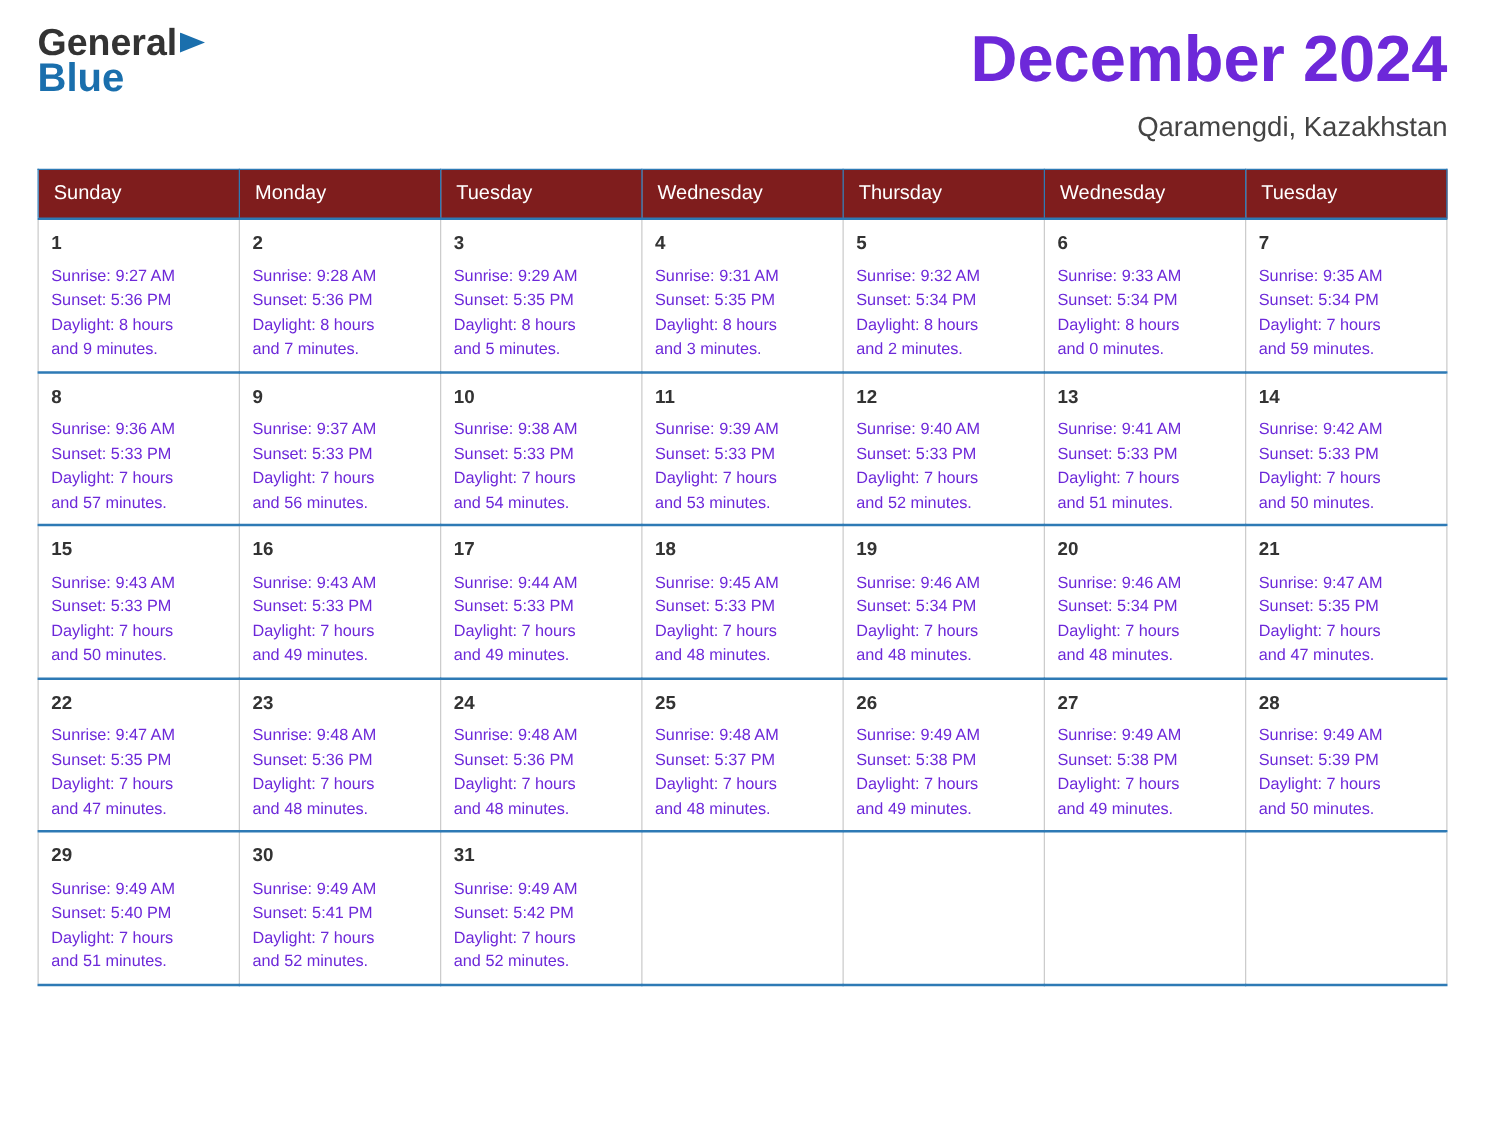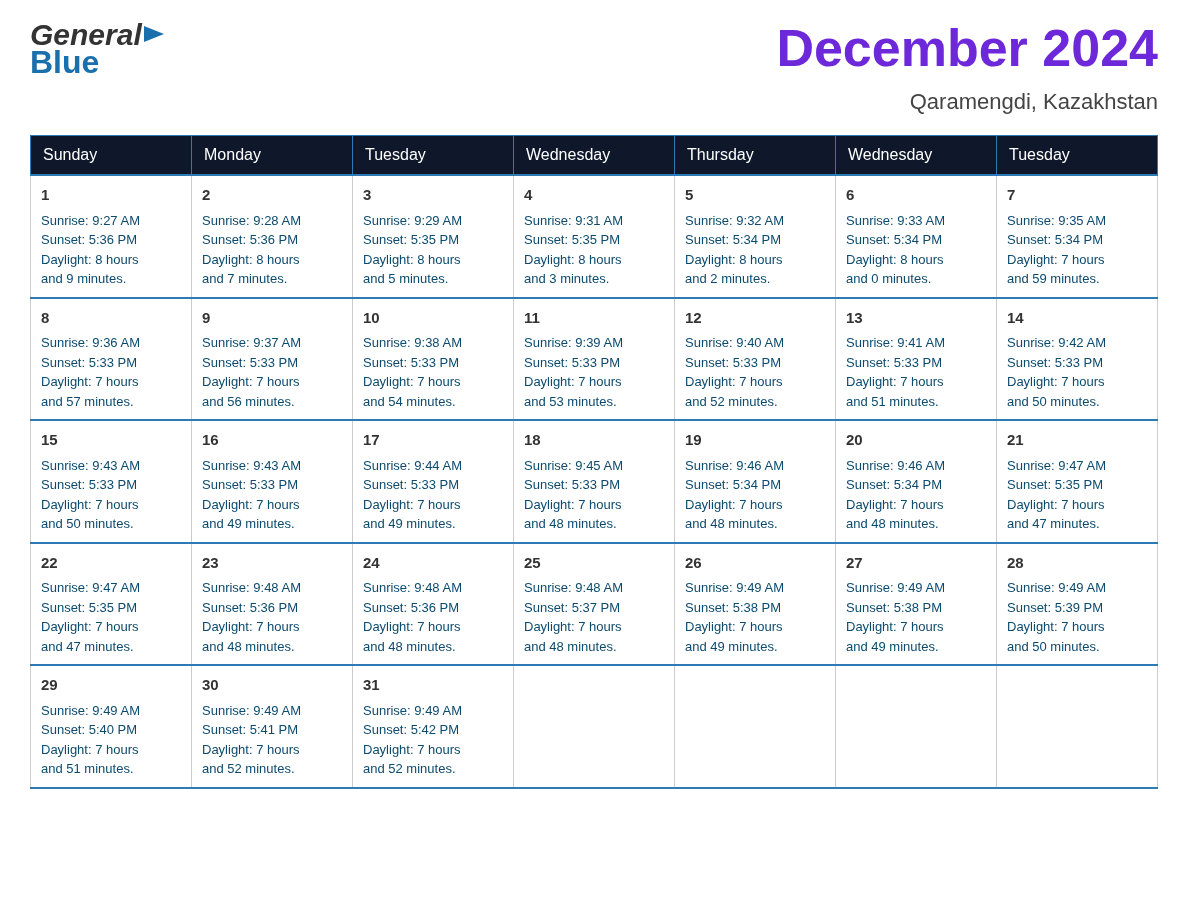--- a/index.html
+++ b/index.html
@@ -28,21 +28,21 @@
     .location {
       font-size: 22px;
       color: #444;
       margin-top: 12px;
     }
     .calendar {
       width: 100%;
       border-collapse: collapse;
     }
     .calendar th {
-      background-color: #0f172a;
+      background-color: #7f1d1d;
       color: #fff;
       font-size: 16px;
       font-weight: normal;
       padding: 10px 12px;
       text-align: left;
       border: 1px solid #2e7ab5;
     }
     .calendar td {
       vertical-align: top;
       padding: 8px 10px;
@@ -56,35 +56,34 @@
       border-bottom: 2px solid #2e7ab5;
     }
     .day-num {
       font-size: 15px;
       font-weight: bold;
       display: block;
       margin-bottom: 4px;
     }
     .day-info {
       font-size: 13px;
-      color: #0c4a6e;
+      color: #6d28d9;
     }
     .empty-cell {
       background: #fff;
     }
     
     .logo-container {
       display: flex;
       align-items: center;
     }
     .logo-general {
       font-size: 30px;
       font-weight: bold;
       color: #333;
-      font-style: italic;
     }
     .logo-blue-word {
       font-size: 32px;
       font-weight: bold;
       color: #1a6fad;
     }
     .logo-stack {
       display: flex;
       flex-direction: column;
       line-height: 1;

